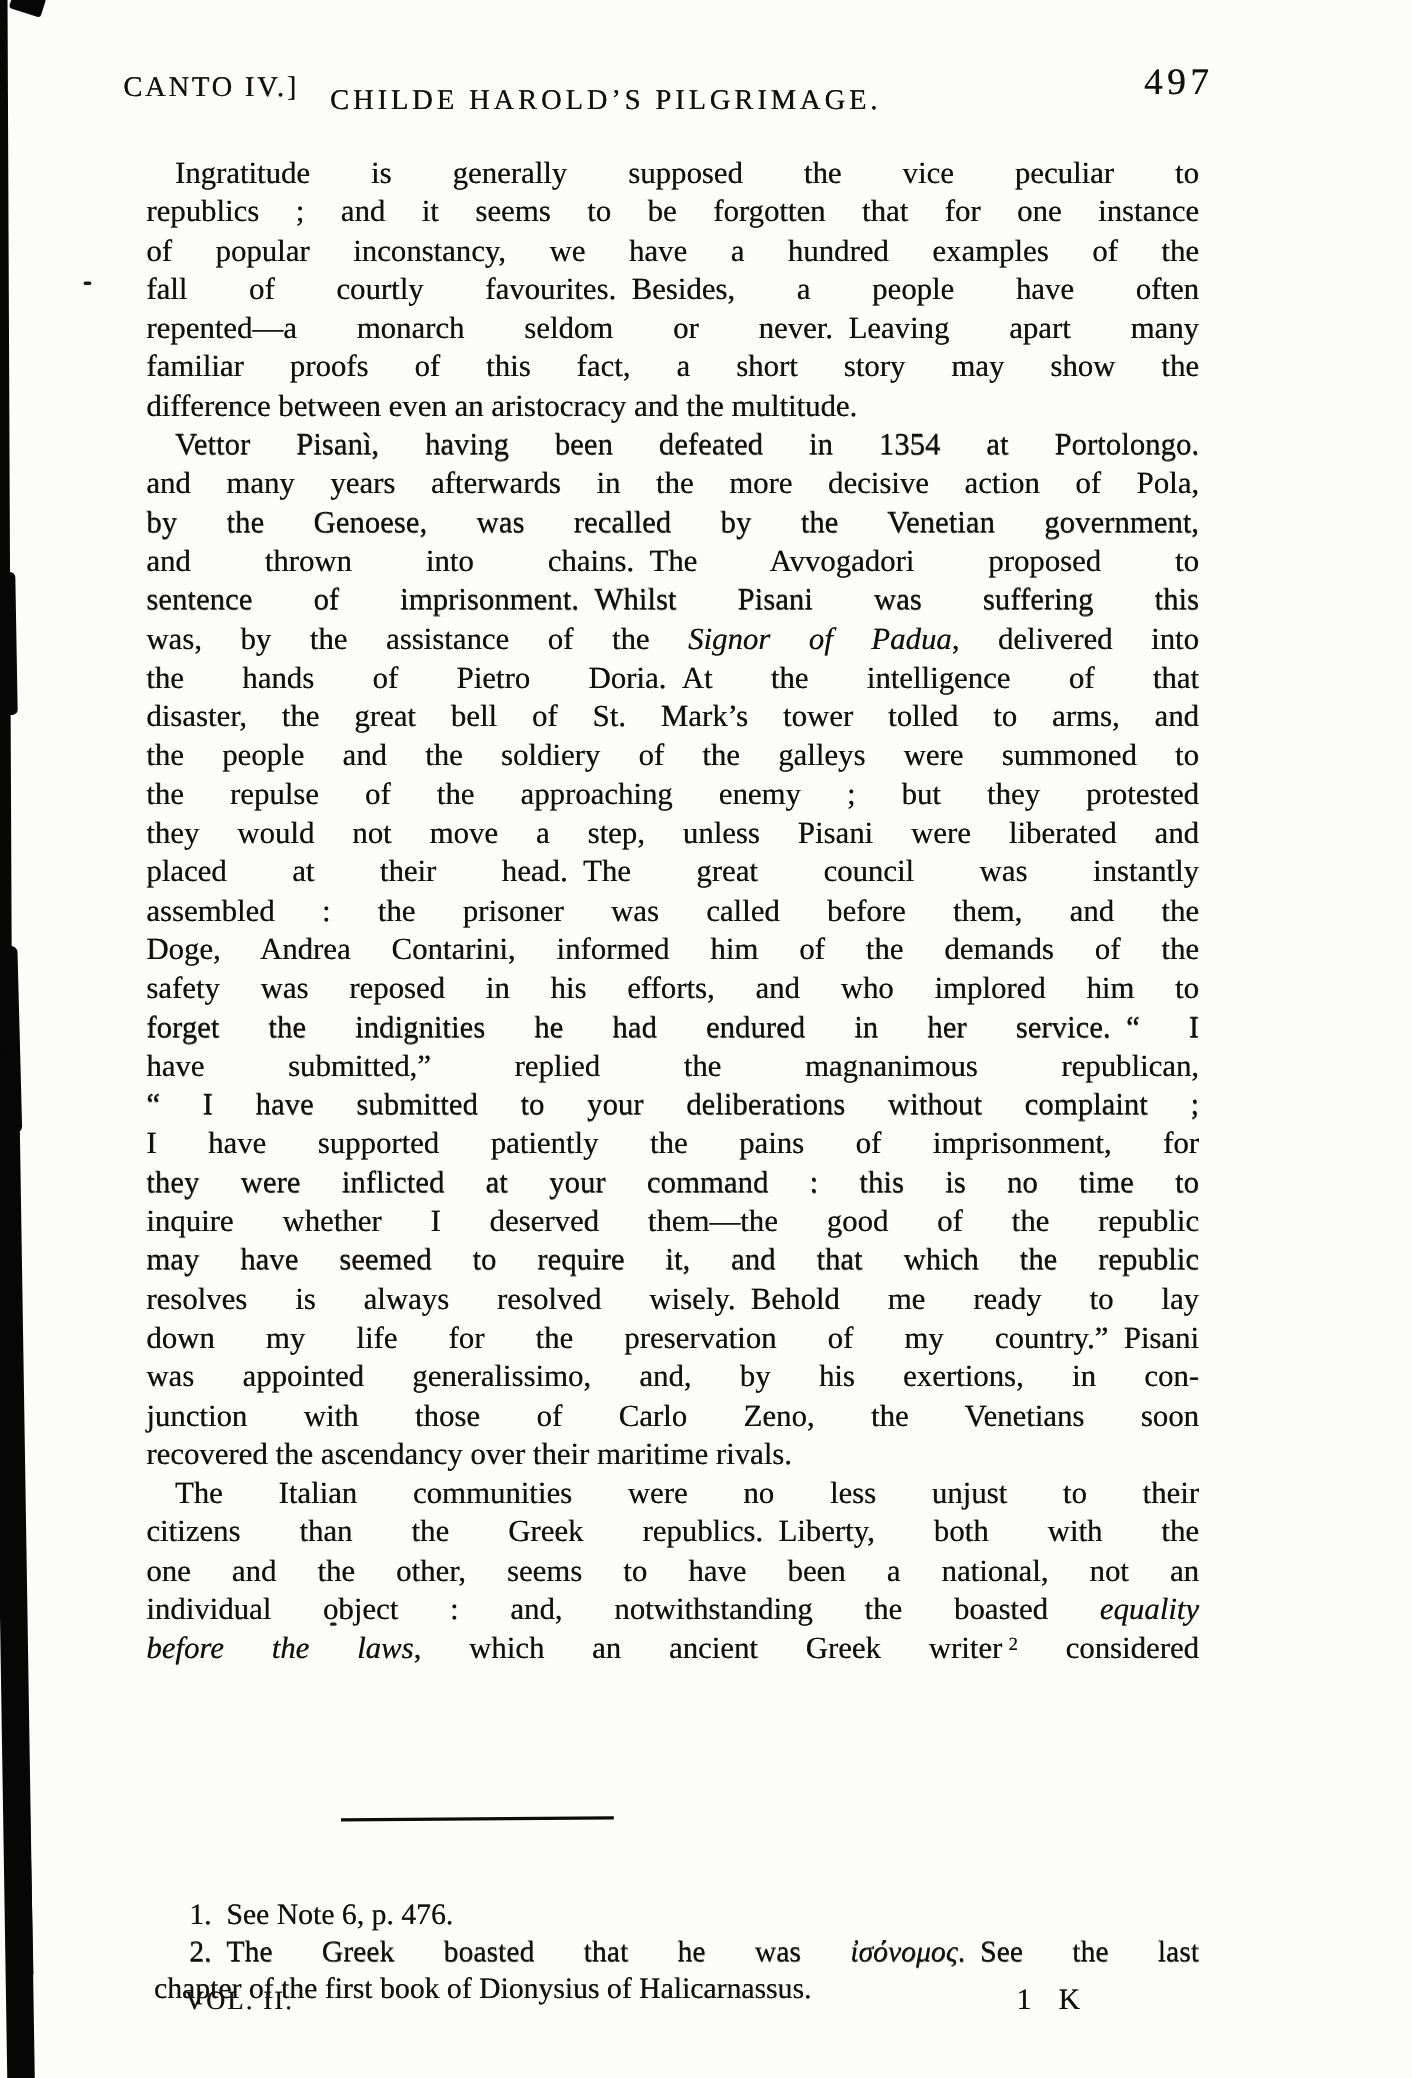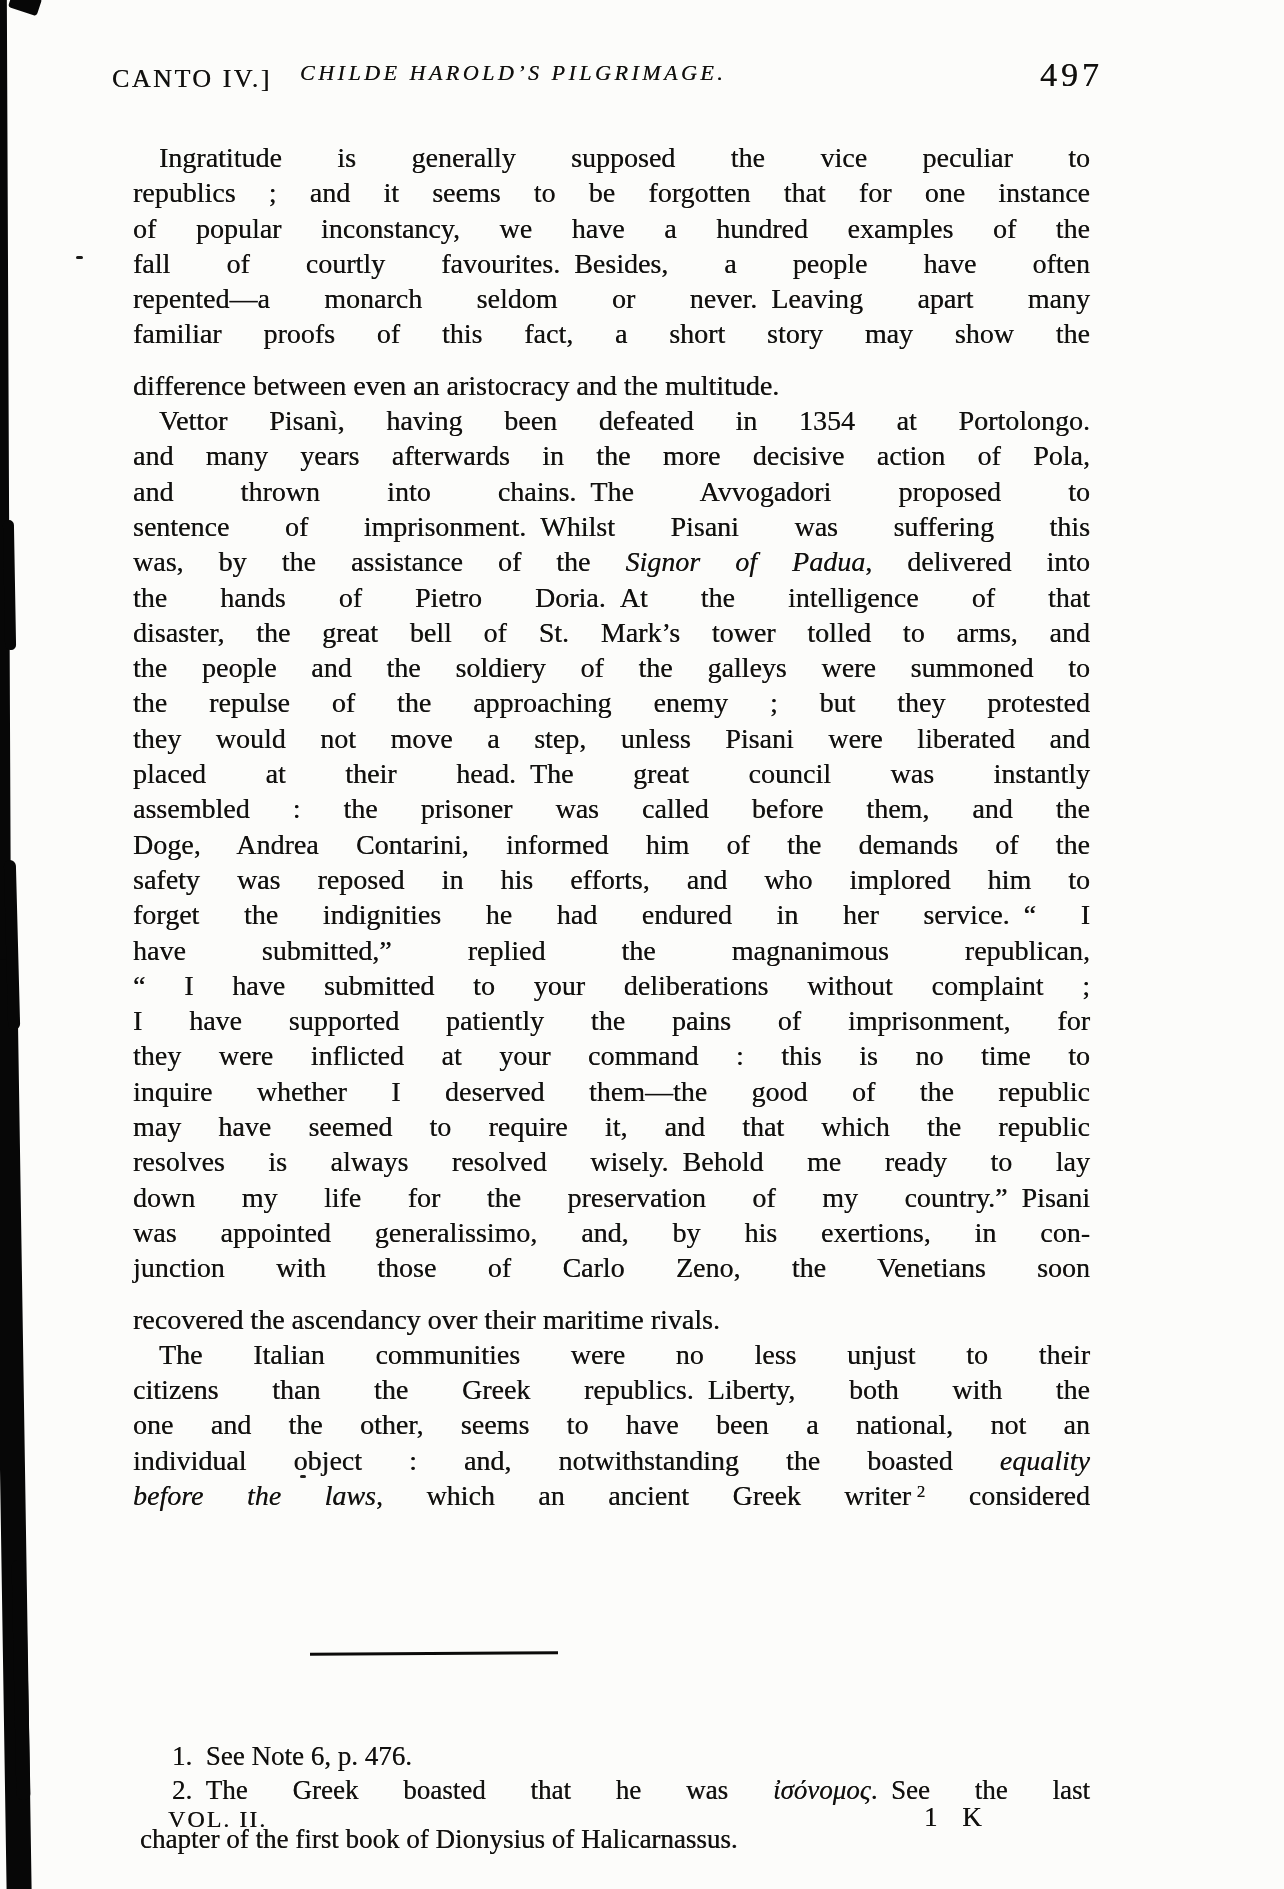--- a/index.html
+++ b/index.html
@@ -6,31 +6,31 @@
   body { width:1284px; height:1889px; background:#e9e9e7; }
   .page {
     position:relative; width:1284px; height:1889px;
     background:#fcfcfa; overflow:hidden;
     color:#11100e;
     font-family:"Liberation Serif","DejaVu Serif",serif;
   }
   
   .header { position:absolute; left:0; top:56px; width:1116px; height:52px; }
   .canto   { position:absolute; left:112px; top:8px;  font-size:26px; letter-spacing:2.5px; }
-  .title   { position:absolute; left:300px; top:4px;  font-size:22px; letter-spacing:3.5px;font-style:italic; }
+  .title   { position:absolute; left:300px; top:20px;  font-size:26px; letter-spacing:3.5px; }
   .pagenum { position:absolute; left:1040px; top:0px; font-size:34px; letter-spacing:4px; }
   .header span { text-shadow:0.3px 0.2px 0 rgba(15,14,12,0.8); }
   
   .body-text {
     position:absolute; left:133px; top:140px; width:957px;
     font-size:28px; line-height:35.3px;
     text-shadow:0.3px 0.2px 0 rgba(15,14,12,0.75);
   }
   .tline { text-align:justify; text-align-last:justify; text-justify:inter-word; }
-  .tline.lastline { text-align-last:left;margin-top:16px; }
+  .tline.lastline { text-align-last:left; }
   .tline.indent { text-indent:26px; }
   .it  { font-style:italic; }
   .sup { font-size:17px; position:relative; top:-0.45em; line-height:0; }
   
   .fn-rule {
     position:absolute; left:310px; top:1652px; width:248px; height:3px;
     background:#0c0b0a; transform:rotate(-0.4deg);
   }
   
   .footnotes {
@@ -90,20 +90,21 @@
   <div class="body-text" id="body-lines">
       <div class="tline indent"><span>Ingratitude is generally supposed the vice peculiar to</span></div>
       <div class="tline"><span>republics ; and it seems to be forgotten that for one instance</span></div>
       <div class="tline"><span>of popular inconstancy, we have a hundred examples of the</span></div>
       <div class="tline"><span>fall of courtly favourites. Besides, a people have often</span></div>
       <div class="tline"><span>repented—a monarch seldom or never. Leaving apart many</span></div>
       <div class="tline"><span>familiar proofs of this fact, a short story may show the</span></div>
       <div class="tline lastline"><span>difference between even an aristocracy and the multitude.</span></div>
       <div class="tline indent"><span>Vettor Pisanì, having been defeated in 1354 at Portolongo.</span></div>
       <div class="tline"><span>and many years afterwards in the more decisive action of Pola,</span></div>
+      <div class="tline"><span>by the Genoese, was recalled by the Venetian government,</span></div>
       <div class="tline"><span>and thrown into chains. The Avvogadori proposed to</span></div>
       <div class="tline"><span>sentence of imprisonment. Whilst Pisani was suffering this</span></div>
       <div class="tline"><span>was, by the assistance of the </span><span class="it">Signor of Padua</span><span>, delivered into</span></div>
       <div class="tline"><span>the hands of Pietro Doria. At the intelligence of that</span></div>
       <div class="tline"><span>disaster, the great bell of St. Mark’s tower tolled to arms, and</span></div>
       <div class="tline"><span>the people and the soldiery of the galleys were summoned to</span></div>
       <div class="tline"><span>the repulse of the approaching enemy ; but they protested</span></div>
       <div class="tline"><span>they would not move a step, unless Pisani were liberated and</span></div>
       <div class="tline"><span>placed at their head. The great council was instantly</span></div>
       <div class="tline"><span>assembled : the prisoner was called before them, and the</span></div>

